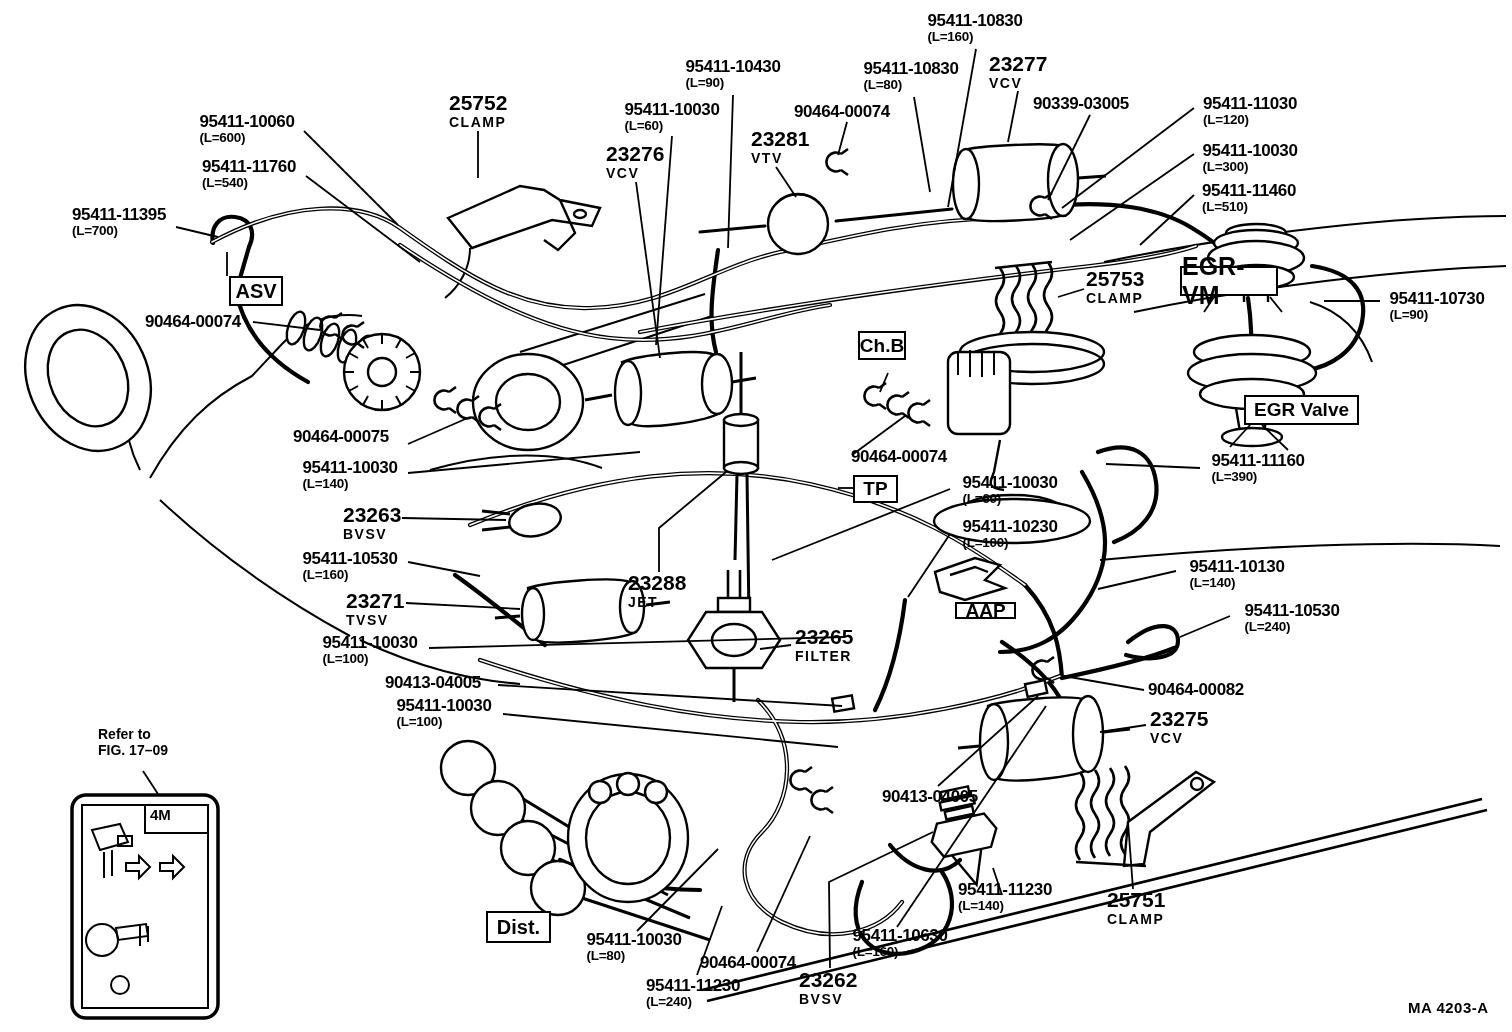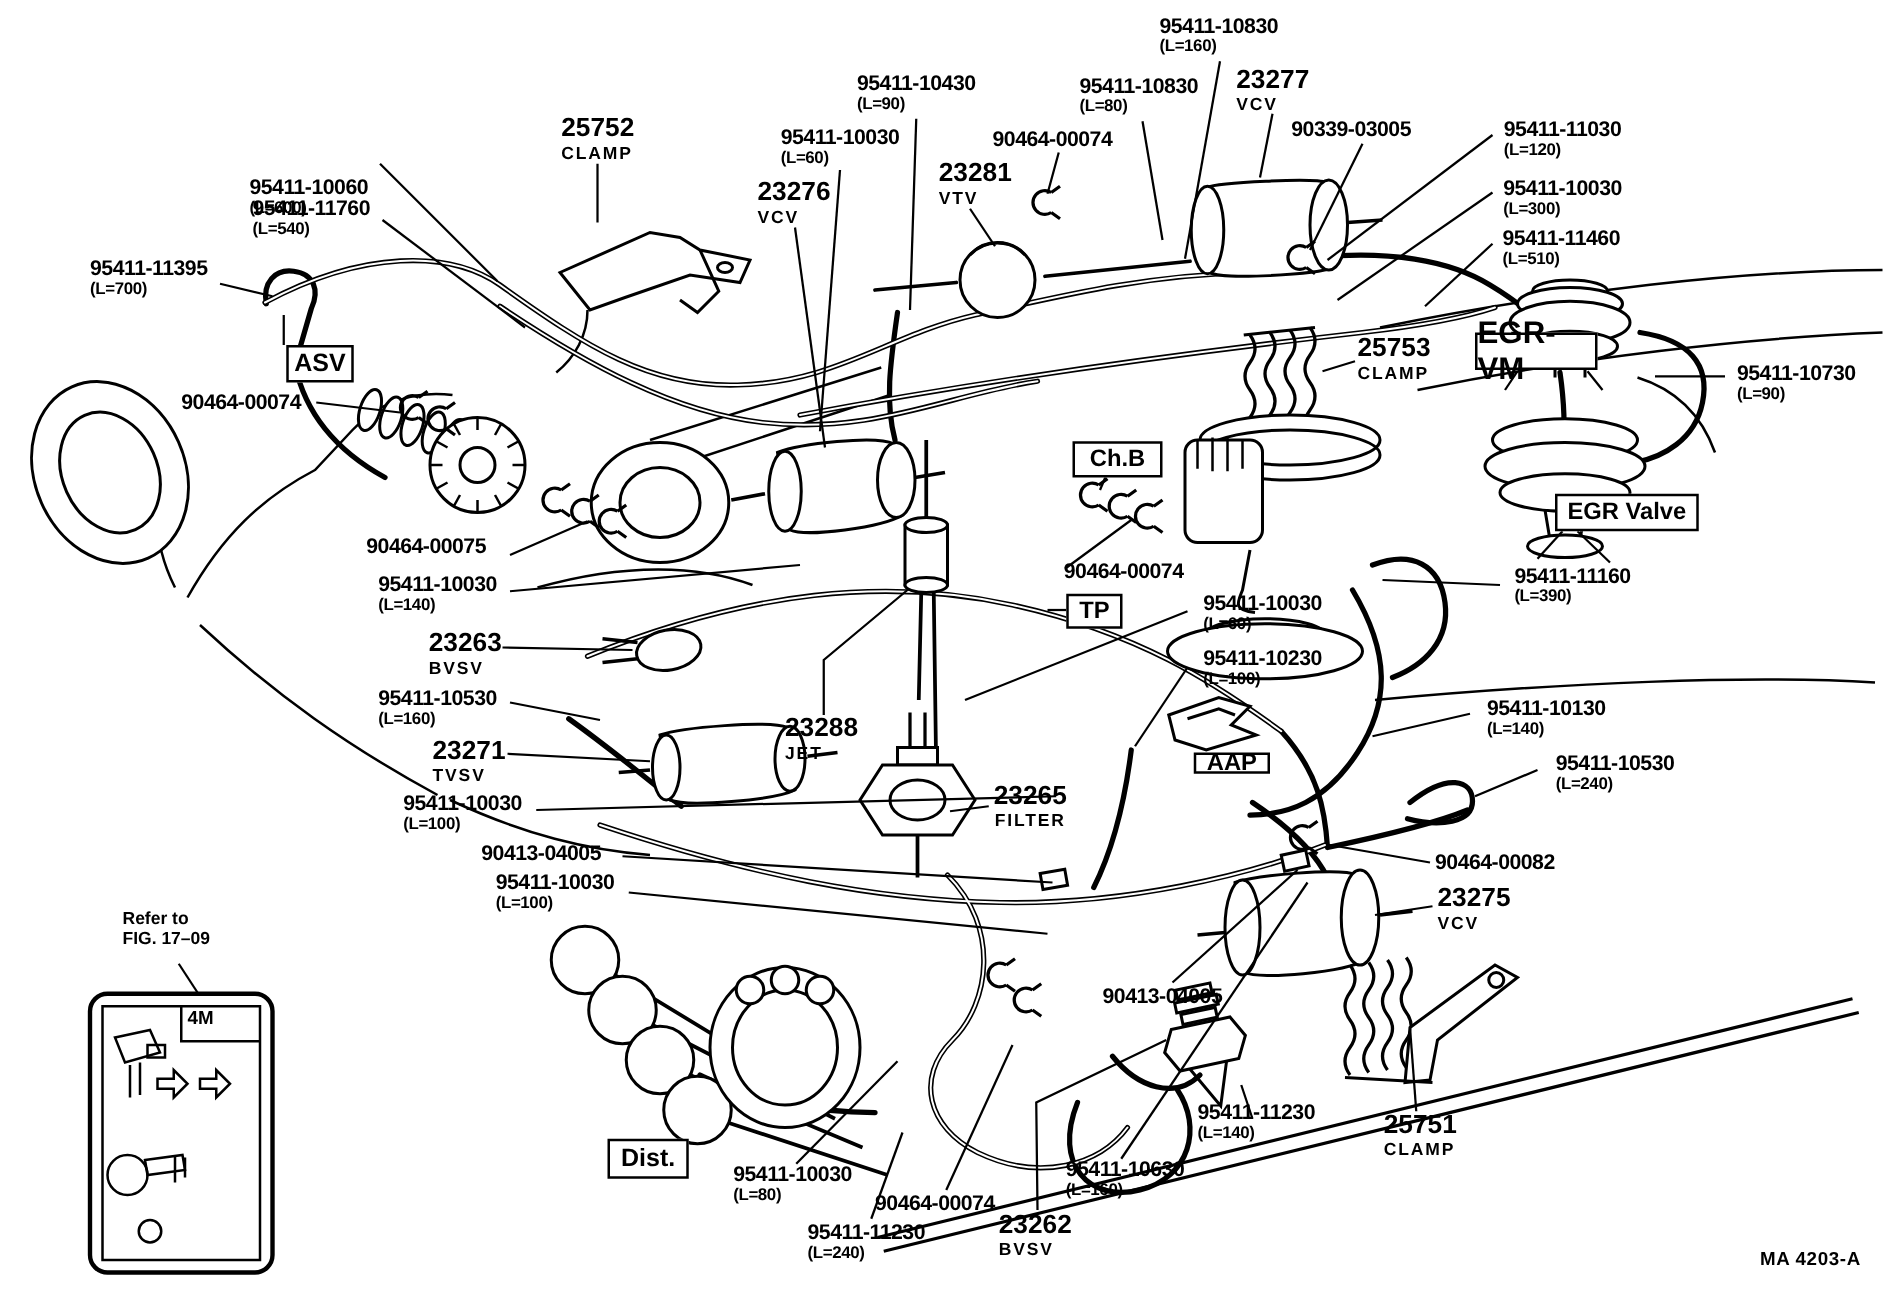--- a/index.html
+++ b/index.html
@@ -363,21 +363,21 @@
     <div>FIG. 17–09</div>
   </div>
 
   <div class="inset-tag">4M</div>
 
   <div class="doc-code">MA 4203-A</div>
 
   <div id="boxed-labels">
       <div class="bx" style="left: 217px; top: 276px; width: 54px; height: 30px; font-size: 20px; margin-left: 12px;">ASV</div>
       <div class="bx" style="left: 1180px; top: 266px; width: 98px; height: 30px; font-size: 25px;">EGR-VM</div>
-      <div class="bx" style="left: 858px; top: 353px; width: 72px; height: 29px; font-size: 19px;">Ch.B</div>
+      <div class="bx" style="left: 858px; top: 331px; width: 48px; height: 29px; font-size: 19px;">Ch.B</div>
       <div class="bx" style="left: 853px; top: 475px; width: 45px; height: 28px; font-size: 19px;">TP</div>
       <div class="bx" style="left: 955px; top: 602px; width: 61px; height: 17px; font-size: 19px;">AAP</div>
       <div class="bx" style="left: 1244px; top: 395px; width: 115px; height: 30px; font-size: 19px;">EGR Valve</div>
       <div class="bx" style="left: 486px; top: 883px; width: 65px; height: 32px; font-size: 20px; margin-top: 28px;">Dist.</div>
     </div>
   <div id="labels">
       <div class="pl" style="left: 975px; top: 12px;">
         <div class="no">95411-10830</div>
         <div class="sub">(L=160)</div>
       </div>
@@ -393,21 +393,21 @@
         <div class="no">23277</div>
         <div class="type">VCV</div>
       </div>
       <div class="pl left" style="left: 1033px; top: 95px;">
         <div class="no">90339-03005</div>
       </div>
       <div class="pl" style="left: 1250px; top: 95px;">
         <div class="no">95411-11030</div>
         <div class="sub">(L=120)</div>
       </div>
-      <div class="pl" style="left: 247px; top: 113px; margin-top: 28px;">
+      <div class="pl" style="left: 247px; top: 113px;">
         <div class="no">95411-10060</div>
         <div class="sub">(L=600)</div>
       </div>
       <div class="pl left big" style="left: 449px; top: 92px;">
         <div class="no">25752</div>
         <div class="type">CLAMP</div>
       </div>
       <div class="pl" style="left: 672px; top: 101px;">
         <div class="no">95411-10030</div>
         <div class="sub">(L=60)</div>
@@ -489,21 +489,21 @@
         <div class="type">JET</div>
       </div>
       <div class="pl left big" style="left: 346px; top: 590px;">
         <div class="no">23271</div>
         <div class="type">TVSV</div>
       </div>
       <div class="pl" style="left: 1292px; top: 602px;">
         <div class="no">95411-10530</div>
         <div class="sub">(L=240)</div>
       </div>
-      <div class="pl left big" style="left: 795px; top: 626px; text-align: center;">
+      <div class="pl left big" style="left: 795px; top: 626px;">
         <div class="no">23265</div>
         <div class="type">FILTER</div>
       </div>
       <div class="pl" style="left: 370px; top: 634px;">
         <div class="no">95411-10030</div>
         <div class="sub">(L=100)</div>
       </div>
       <div class="pl left" style="left: 385px; top: 674px;">
         <div class="no">90413-04005</div>
       </div>

